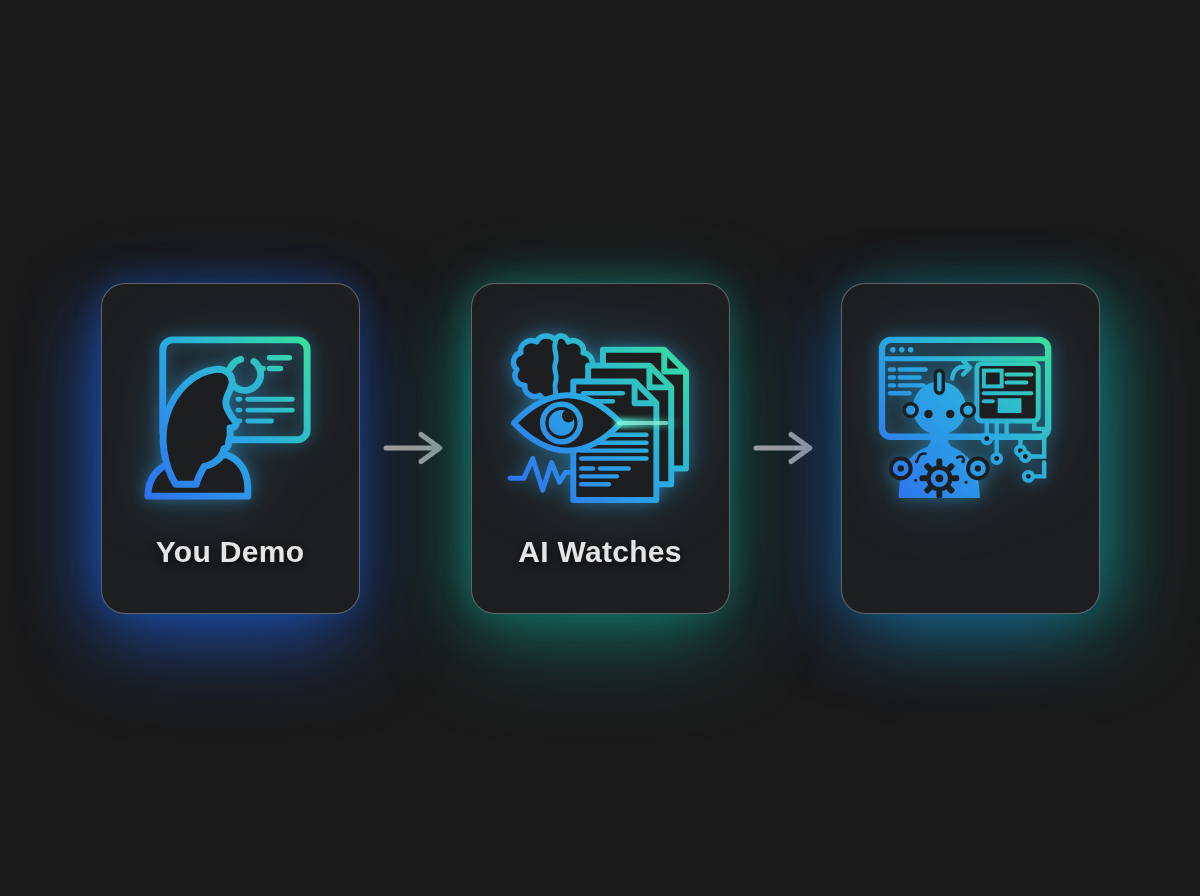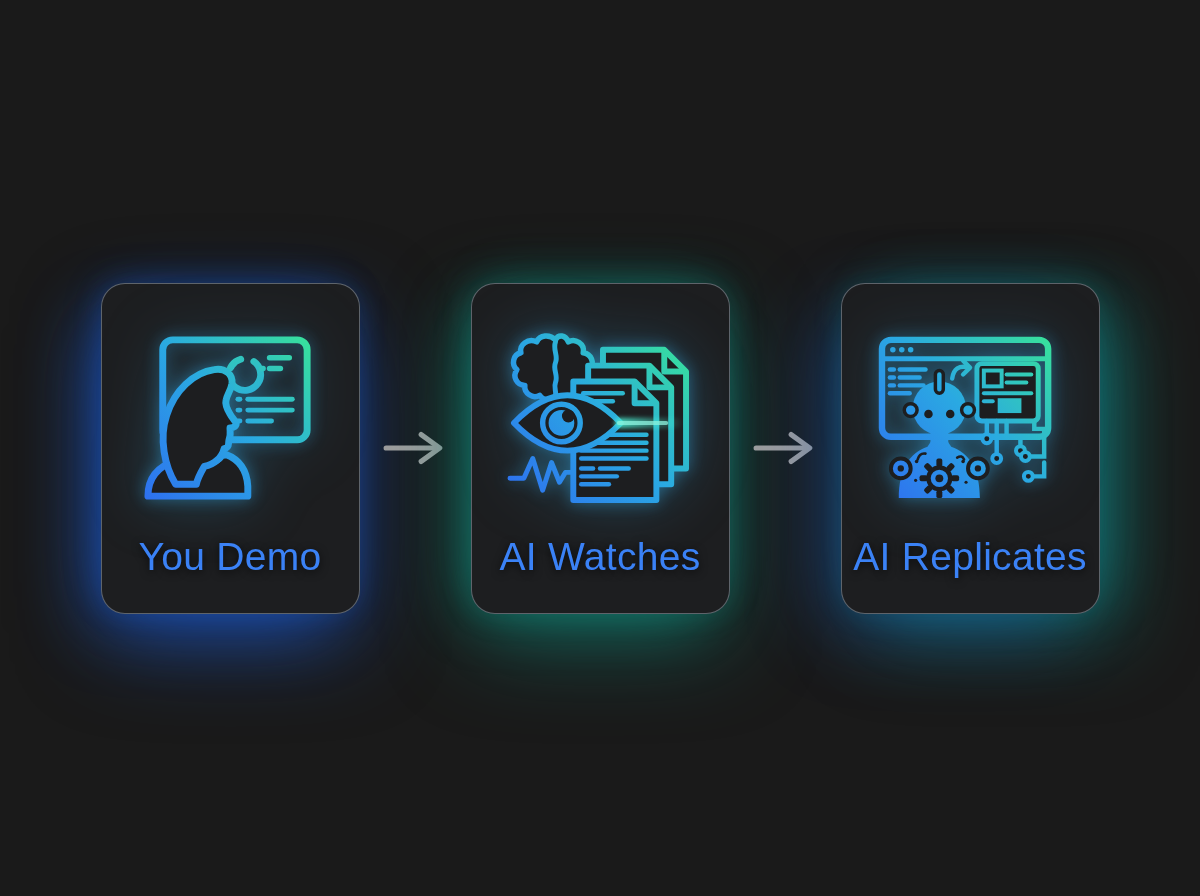--- a/index.html
+++ b/index.html
@@ -45,23 +45,23 @@
   .icon-wrap{
     margin-top:45px;
     width:192px;height:180px;
     display:flex;align-items:center;justify-content:center;
   }
   .icon-wrap svg{
     filter:drop-shadow(0 0 8px rgba(52,170,230,.45)) drop-shadow(0 0 28px rgba(52,170,230,.25));
   }
   .label{
     margin-top:26px;
-    font-size:39px;font-weight:400;
+    font-size:30px;font-weight:700;
     letter-spacing:.3px;
-    color:#3b82f6;
+    color:#e5e5e5;
     text-shadow:0 2px 8px rgba(0,0,0,.7);
     white-space:nowrap;
   }
   .arrow-gap{
     width:111px;height:331px;flex:0 0 auto;
     display:flex;align-items:center;justify-content:center;
   }
 </style>
 </head>
 <body>
@@ -280,16 +280,15 @@
               <rect x="76" y="147" width="8" height="6" rx="2" transform="rotate(225 64 150)"></rect>
               <rect x="76" y="147" width="8" height="6" rx="2" transform="rotate(270 64 150)"></rect>
               <rect x="76" y="147" width="8" height="6" rx="2" transform="rotate(315 64 150)"></rect>
             </g>
             <circle cx="64" cy="150" r="11" fill="none" stroke="#1d1e20" stroke-width="4.5"></circle>
             <circle cx="64" cy="150" r="4" fill="#1d1e20"></circle>
           </g>
         </g>
       </svg>
     </div>
-    <div class="label">AI Replicates</div>
   </div>
 
 </div>
 
 </body></html>

